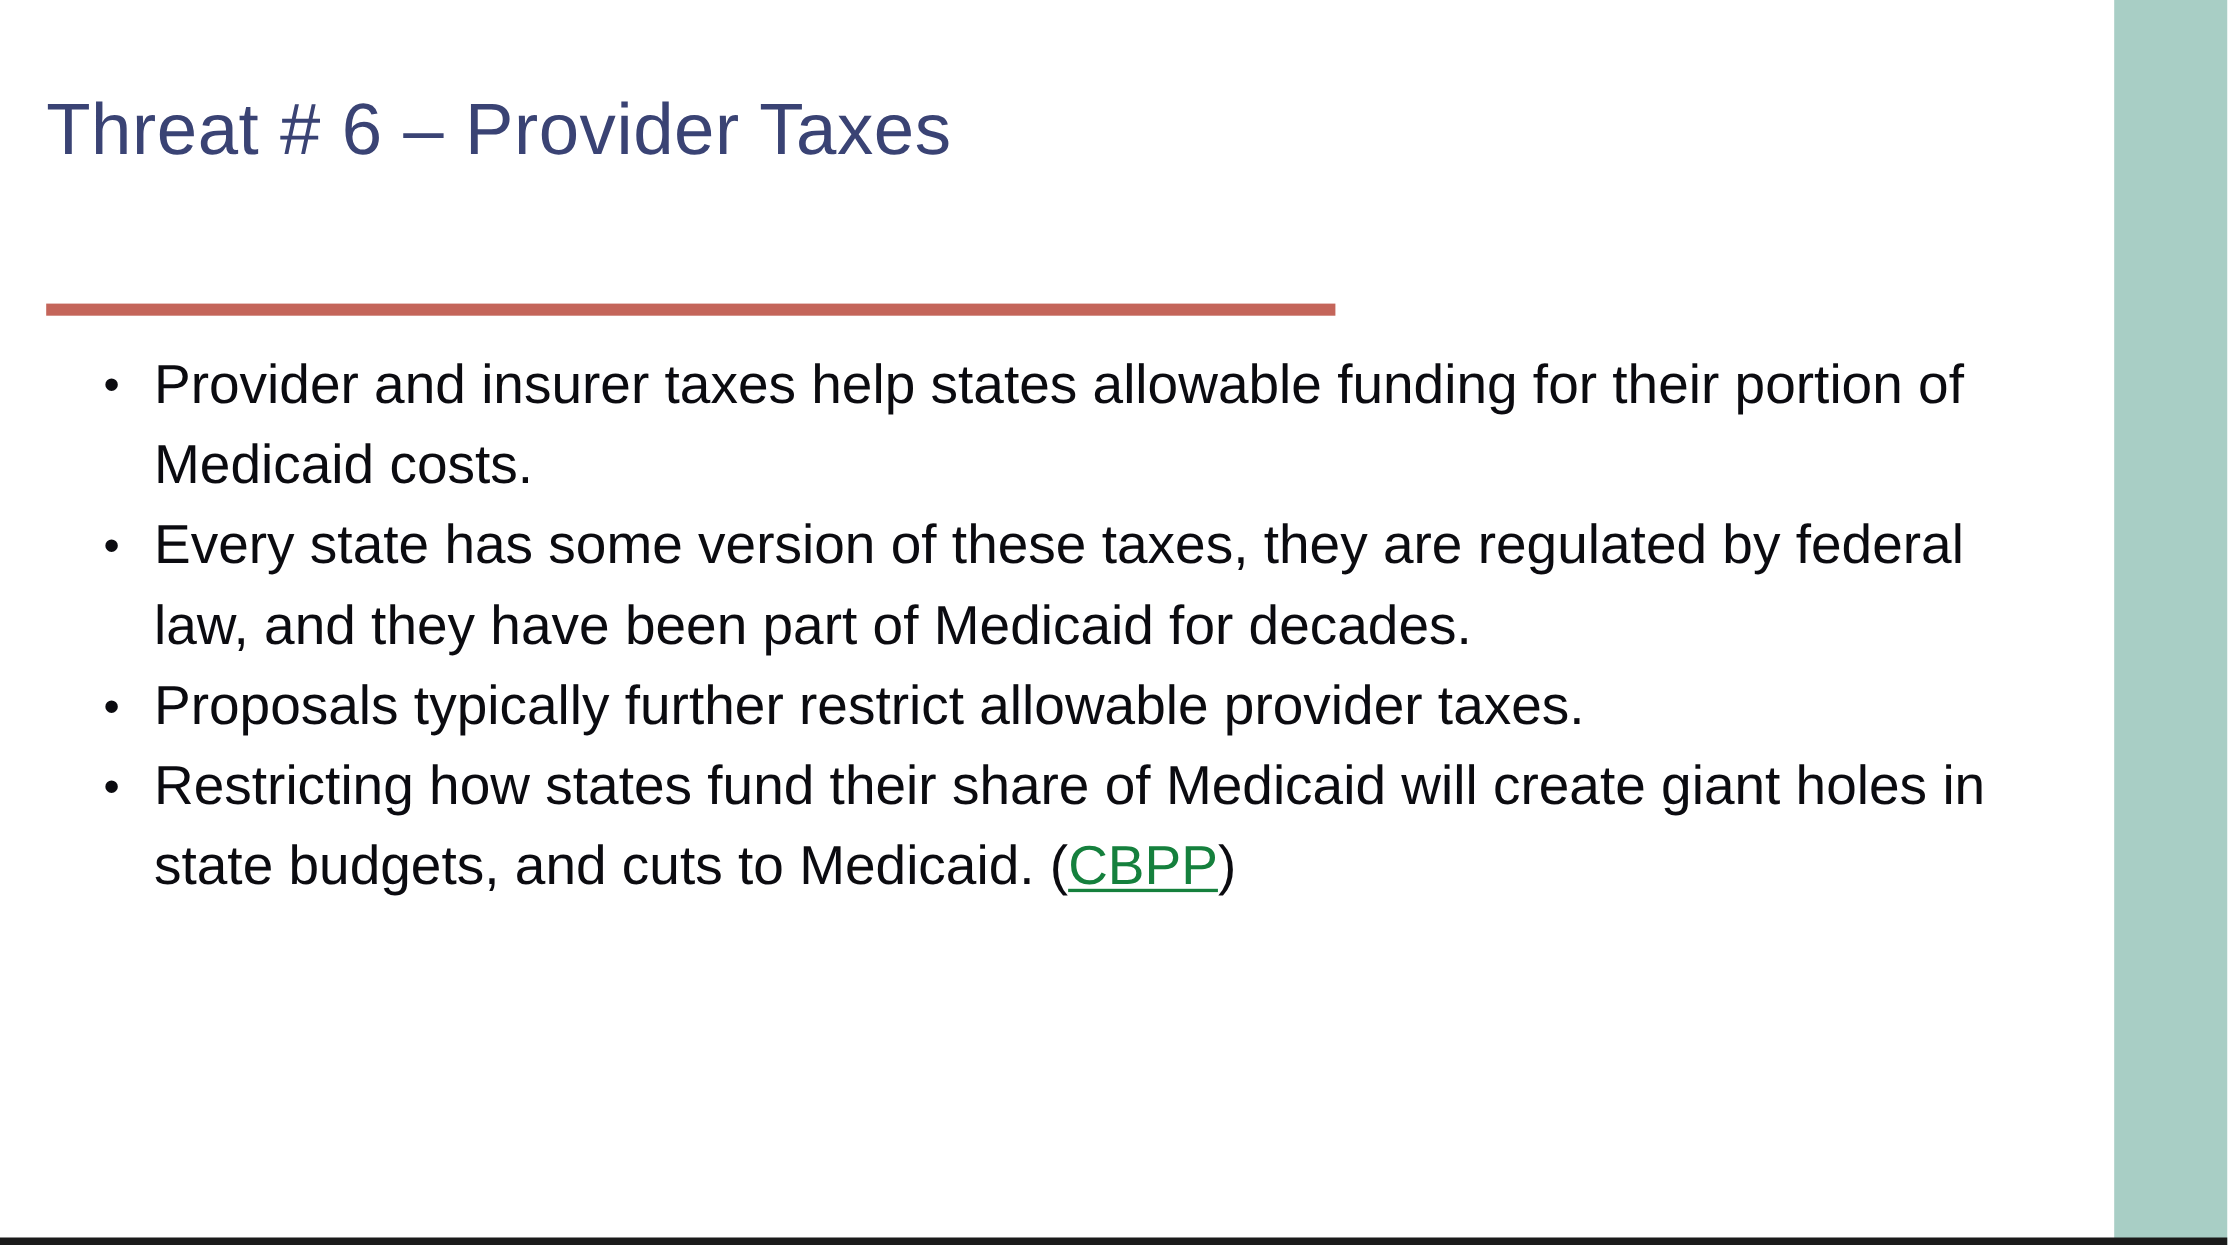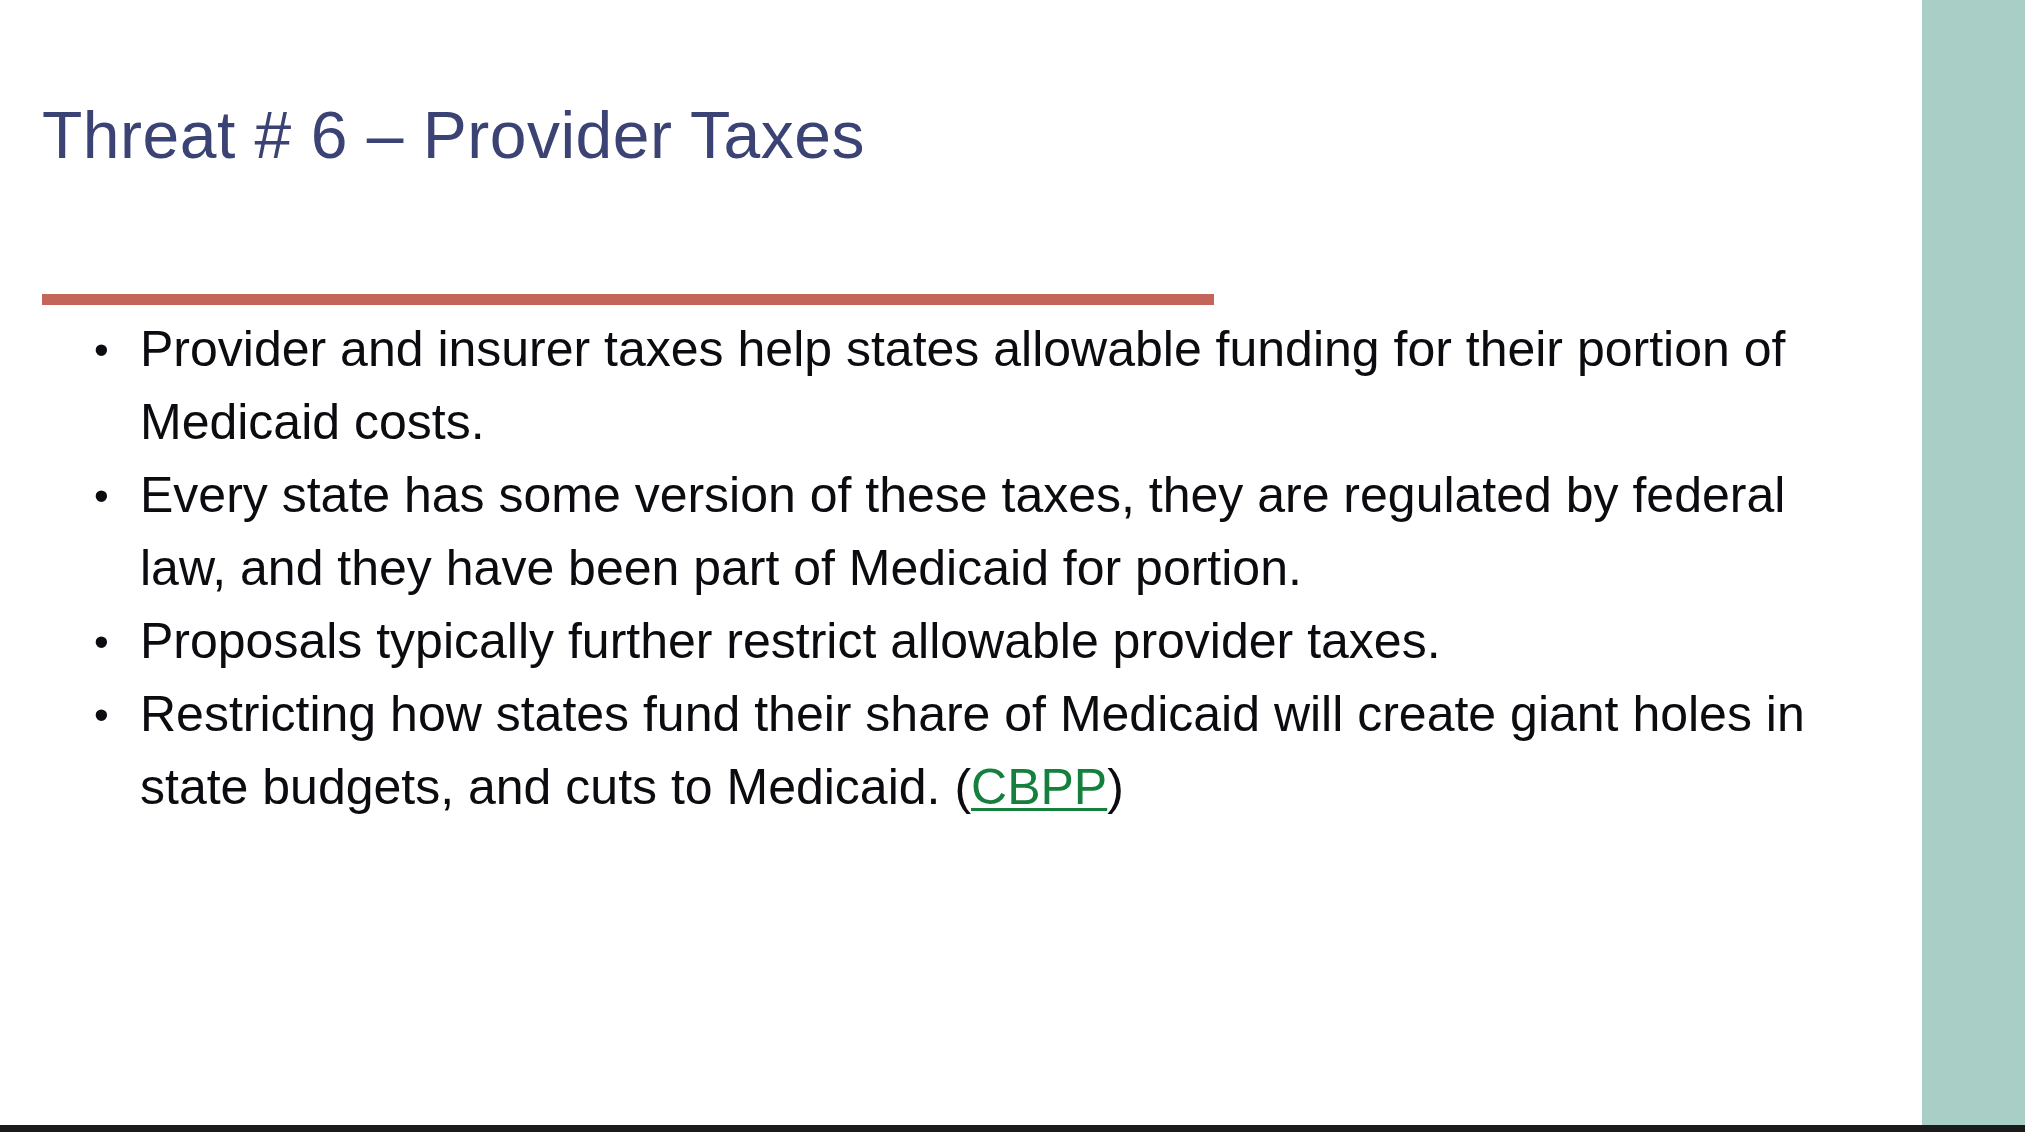--- a/index.html
+++ b/index.html
@@ -43,21 +43,20 @@
     height: 7px;
     background: #1b1b1b;
   }
 
   
   #title-block {
     position: absolute;
     left: 42px;
     top: 84px;
     width: 1600px;
-    margin-top: 18px;
   }
 
   #slide-title {
     font-size: 66px;
     font-weight: normal;
     line-height: 1.0;
     color: #3a4374;
     letter-spacing: 0.5px;
     white-space: nowrap;
   }
@@ -129,21 +128,21 @@
   <div id="body-block">
     <ul class="bullets">
 
       <li>
         <span class="marker">•</span>
         <span class="bullet-text">Provider and insurer taxes help states allowable funding for their portion of Medicaid costs.</span>
       </li>
 
       <li>
         <span class="marker">•</span>
-        <span class="bullet-text">Every state has some version of these taxes, they are regulated by federal law, and they have been part of Medicaid for portion.</span>
+        <span class="bullet-text">Every state has some version of these taxes, they are regulated by federal law, and they have been part of Medicaid for decades.</span>
       </li>
 
       <li>
         <span class="marker">•</span>
         <span class="bullet-text">Proposals typically further restrict allowable provider taxes.</span>
       </li>
 
       <li>
         <span class="marker">•</span>
         <span class="bullet-text"><span>Restricting how states fund their share of Medicaid will create giant holes in state budgets, and cuts to Medicaid. (</span><a class="inline-link" href="#">CBPP</a><span>)</span></span>

